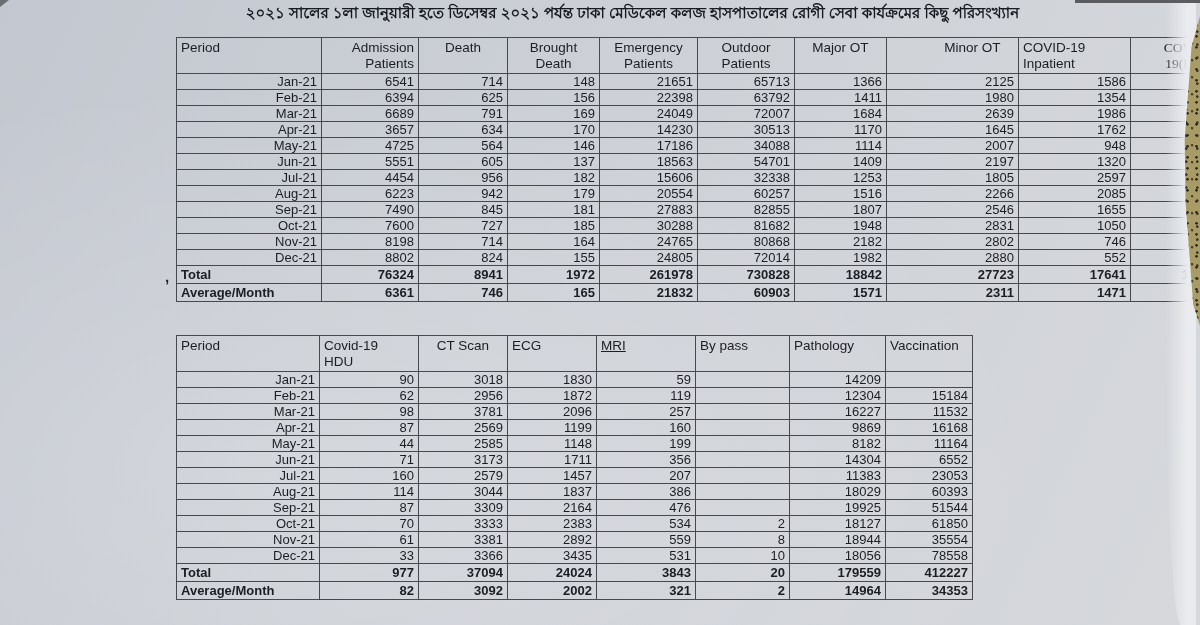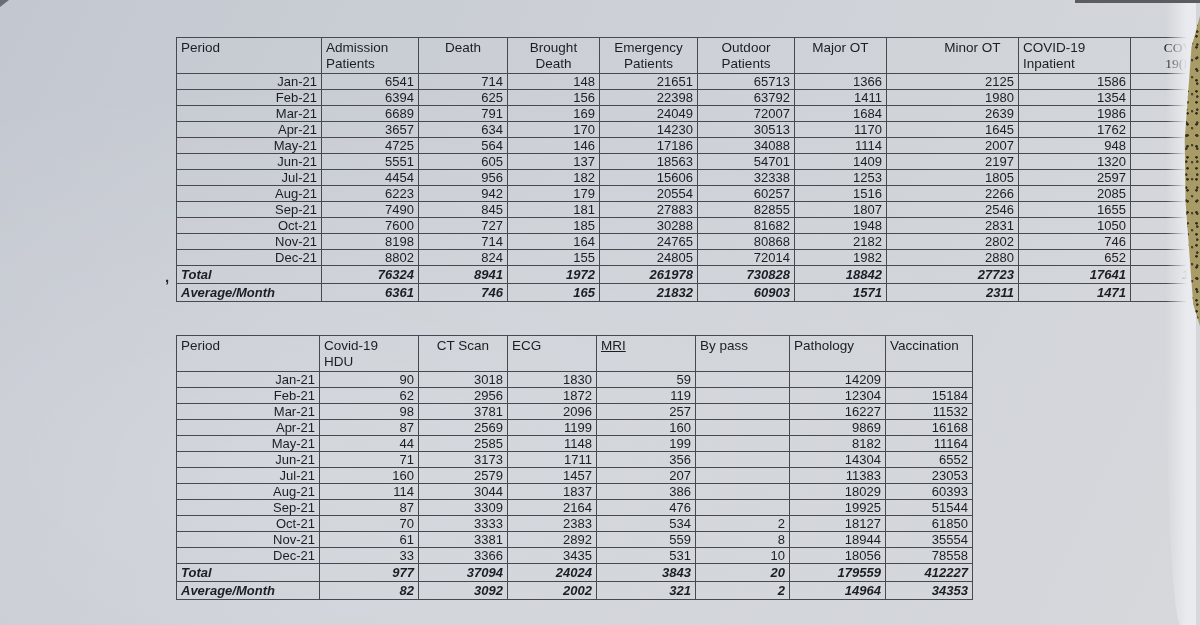--- a/index.html
+++ b/index.html
@@ -31,21 +31,21 @@
   }
   .tbl th{
     font-weight:normal;font-size:13.5px;line-height:1.2;vertical-align:top;
     padding:2px 4px 1px;white-space:pre-line;
   }
   .tbl-0 thead th{height:29px;}
   .tbl-1 thead th{height:32px;}
   .tbl td{
     font-size:13px;height:15px;line-height:15px;padding:0 4px;text-align:right;
   }
-  tr.summary td{font-weight:bold;height:17px;line-height:17px;font-style:italic;}
+  tr.summary td{font-weight:bold;height:17px;line-height:17px;}
   tr.summary td:first-child{text-align:left;}
   
   .edge-highlight{
     position:absolute;right:4px;top:0;width:30px;height:625px;
     background:linear-gradient(to right, rgba(236,238,240,0), #e9ebee 70%);
     border-radius:0 0 0 50%/0 0 0 300px;
   }
   .surface-strip{
     position:absolute;right:0;top:16px;width:17px;height:310px;
     background-color:#a99b66;
@@ -61,27 +61,28 @@
   }
   .corner-mark{
     position:absolute;left:0;top:0;width:9px;height:7px;background:#6a6d72;
     clip-path:polygon(0 0,100% 0,0 100%);
   }
 </style>
 </head>
 <body>
 
 <div class="photo">
+  <div class="title">২০২১ সালের ১লা জানুয়ারী হতে ডিসেম্বর ২০২১ পর্যন্ত  ঢাকা মেডিকেল কলজ হাসপাতালের রোগী সেবা কার্যক্রমের কিছু পরিসংখ্যান</div>
   <span class="stray">,</span>
 
   <table class="tbl tbl-0" id="table-0" style="left:176px;top:37px;width:909px">
     <thead>
         <tr>
           <th style="width: 136px; text-align: left;">Period</th>
-          <th style="width: 88px; text-align: left;">Admission
+          <th style="width: 88px; text-align: right;">Admission
 Patients</th>
           <th style="width: 80px; text-align: center;">Death</th>
           <th style="width: 83px; text-align: center;">Brought
 Death</th>
           <th style="width: 89px; text-align: center;">Emergency
 Patients</th>
           <th style="width: 88px; text-align: center;">Outdoor
 Patients</th>
           <th style="width: 83px; text-align: center;">Major OT</th>
           <th style="width: 83px; text-align: center; padding-left: 44px;">Minor OT</th>
@@ -226,21 +227,21 @@
         </tr>
         <tr class="data">
           <td>Dec-21</td>
           <td>8802</td>
           <td>824</td>
           <td>155</td>
           <td>24805</td>
           <td>72014</td>
           <td>1982</td>
           <td>2880</td>
-          <td>652</td>
+          <td>552</td>
           <td>59</td>
         </tr>
         <tr class="summary">
           <td>Total</td>
           <td>76324</td>
           <td>8941</td>
           <td>1972</td>
           <td>261978</td>
           <td>730828</td>
           <td>18842</td>

